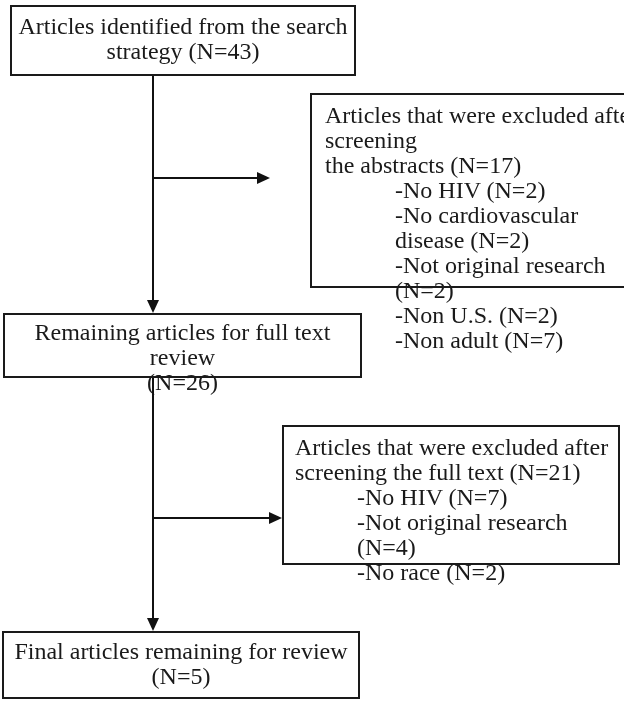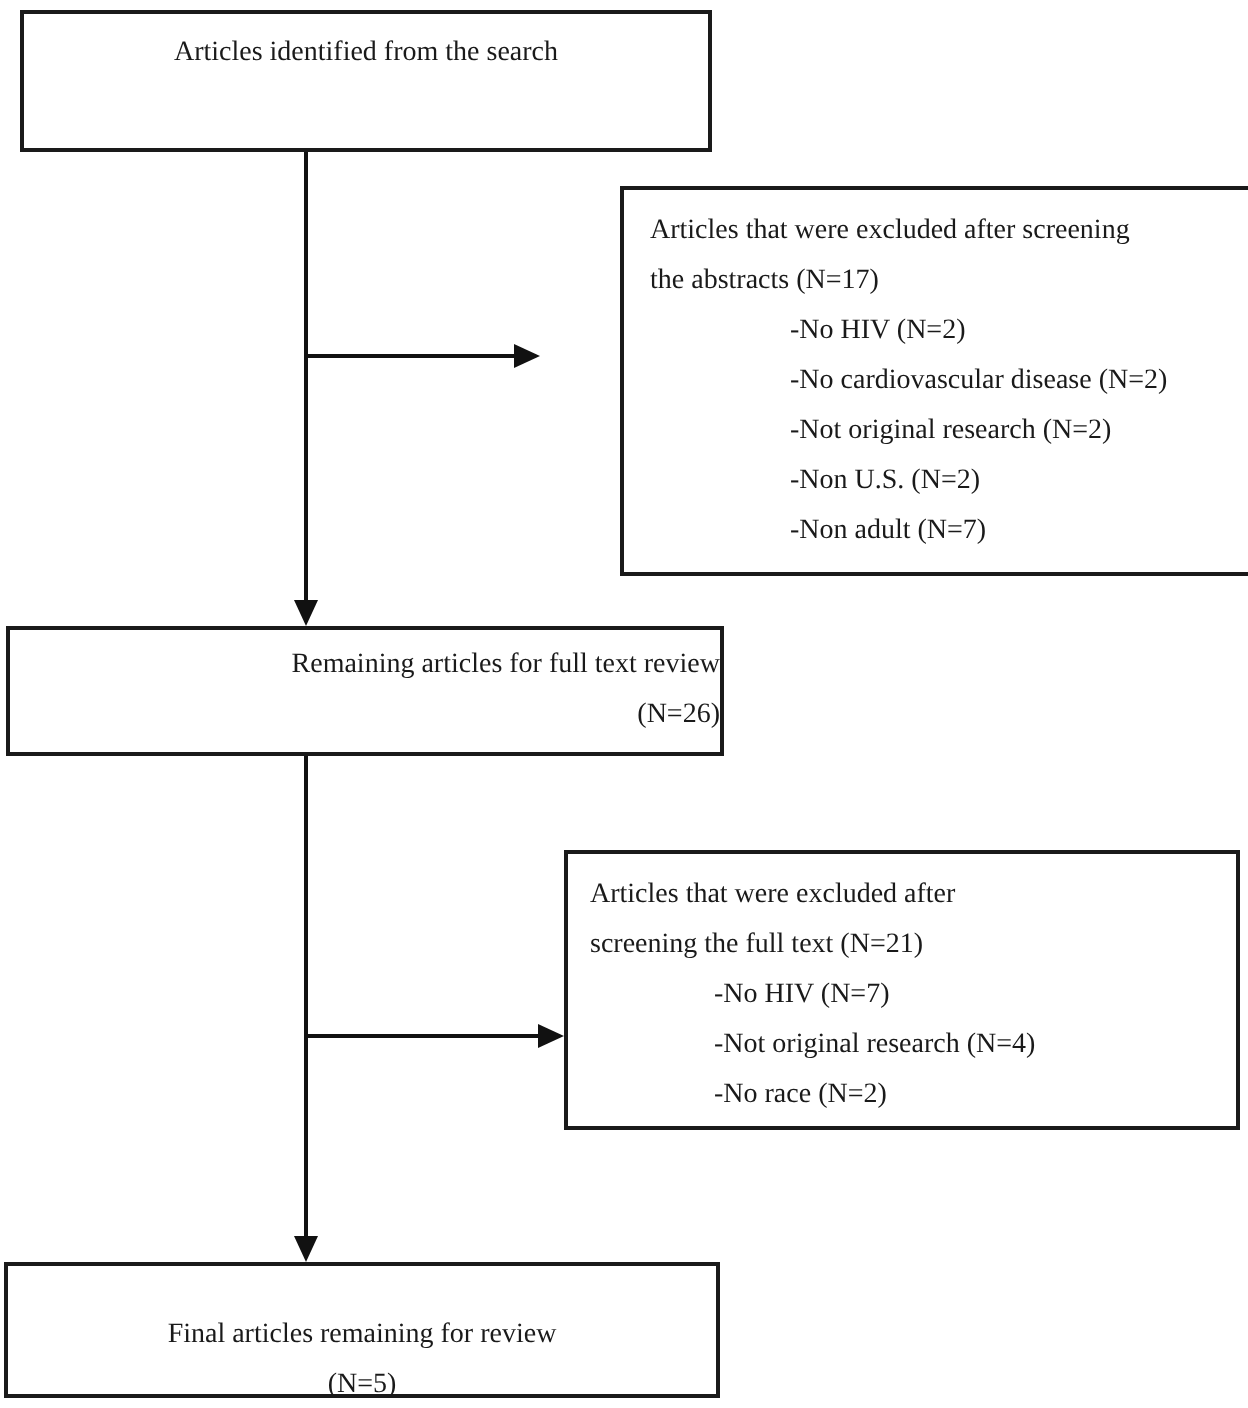--- a/index.html
+++ b/index.html
@@ -12,21 +12,21 @@
     position: relative;
     width: 624px;
     height: 704px;
     background: #ffffff;
     overflow: hidden;
   }
   .box {
     position: absolute;
     border: 2px solid #1a1a1a;
     background: #ffffff;
-    font-size: 14px;
+    font-size: 24px;
     line-height: 25px;
   }
   .box.center { text-align: center; }
   .excl-item { padding-left: 70px; }
   .excl-item.ft { padding-left: 62px; }
   .connector {
     position: absolute;
     background: #111111;
   }
   .arrow-down {
@@ -39,40 +39,41 @@
   .arrow-right {
     position: absolute;
     width: 0; height: 0;
     border-top: 6px solid transparent;
     border-bottom: 6px solid transparent;
     border-left: 13px solid #111111;
   }
   
   #box-identified   { left: 10px;  top: 5px;   width: 346px; height: 71px;  padding-top: 7px; }
   #box-excl-abstracts { left: 270px; top: 93px;  width: 349px; height: 195px; padding: 8px 4px 0 13px; margin-left: 40px; }
-  #box-fulltext     { left: 3px;   top: 313px; width: 359px; height: 65px;  padding-top: 5px; text-align: right; }
+  #box-fulltext     { left: 3px;   top: 313px; width: 359px; height: 65px;  padding-top: 5px; }
   #box-excl-fulltext { left: 282px; top: 425px; width: 338px; height: 140px; padding: 8px 4px 0 11px; }
-  #box-final        { left: 2px;   top: 631px; width: 358px; height: 68px;  padding-top: 22px; }
+  #box-final        { left: 2px;   top: 631px; width: 358px; height: 68px;  padding-top: 6px; }
   
   #line-v1 { left: 152px; top: 76px;  width: 2px;   height: 225px; }
   #head-v1 { left: 147px; top: 300px; }
   #line-h1 { left: 153px; top: 177px; width: 105px; height: 2px; }
   #head-h1 { left: 257px; top: 172px; }
   #line-v2 { left: 152px; top: 378px; width: 2px;   height: 241px; }
   #head-v2 { left: 147px; top: 618px; }
   #line-h2 { left: 153px; top: 517px; width: 117px; height: 2px; }
   #head-h2 { left: 269px; top: 512px; }
 </style>
 </head>
 <body>
 
 <div class="canvas">
 
   <div class="box center" id="box-identified">
     <div>Articles identified from the search</div>
+    <div>strategy (N=43)</div>
   </div>
 
   <div class="connector" id="line-v1"></div>
   <div class="arrow-down" id="head-v1"></div>
 
   <div class="connector" id="line-h1"></div>
   <div class="arrow-right" id="head-h1"></div>
 
   <div class="box" id="box-excl-abstracts">
     <div>Articles that were excluded after screening</div>

